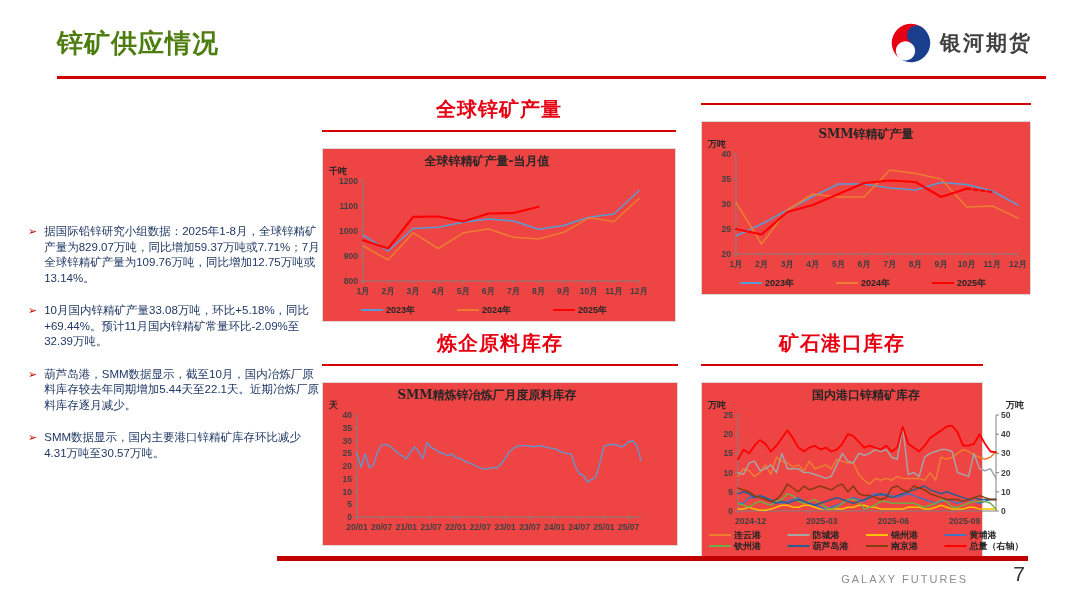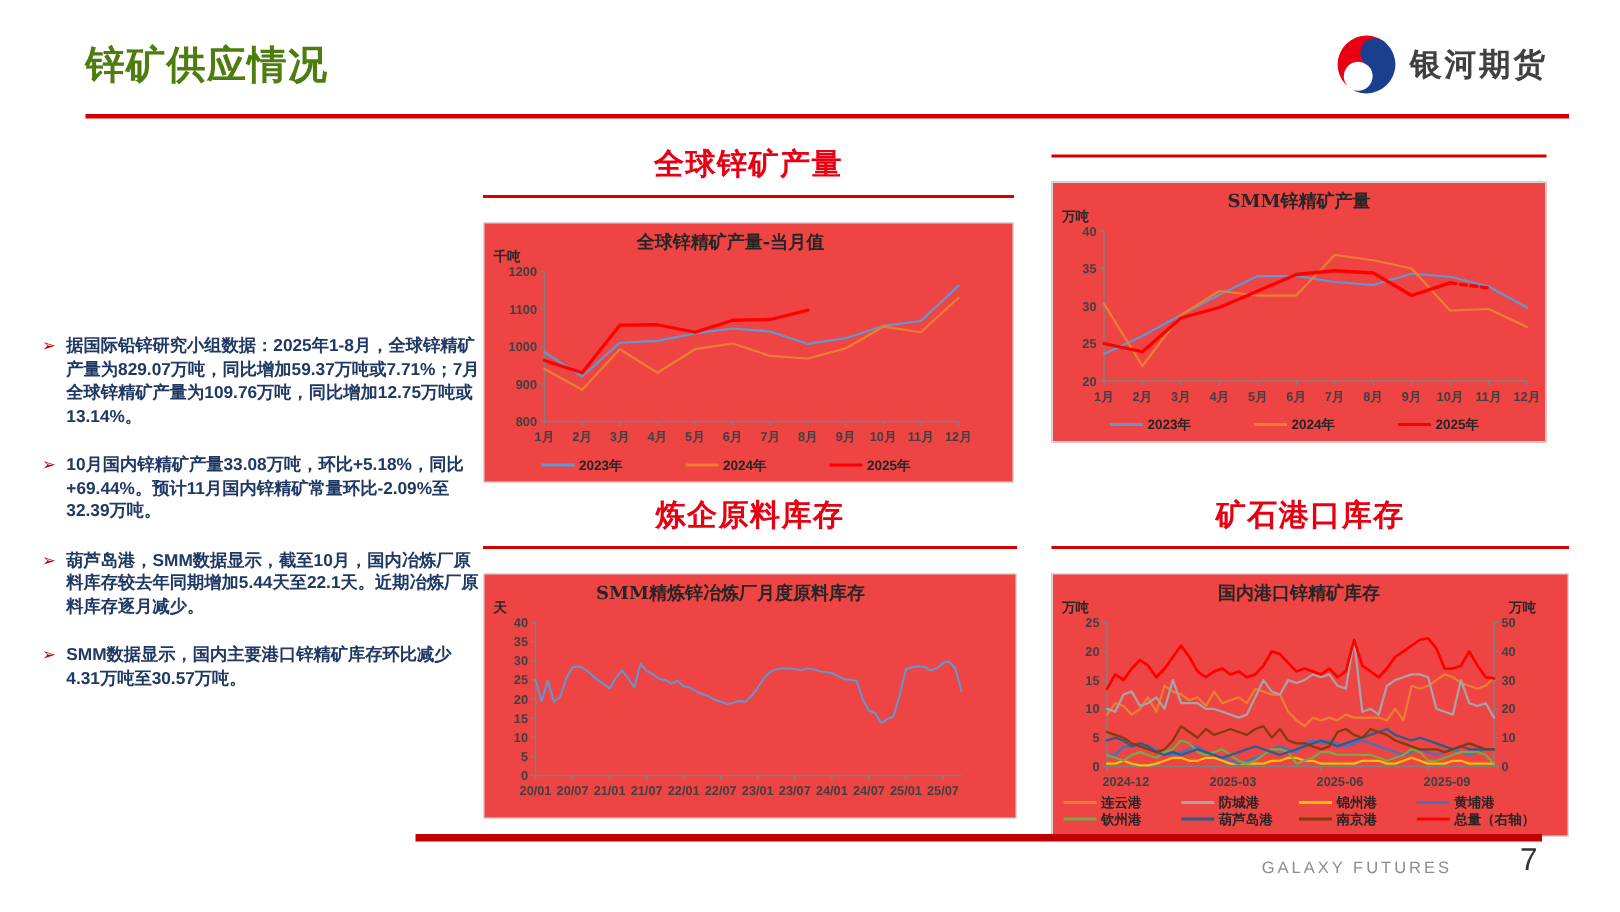--- a/index.html
+++ b/index.html
@@ -6,26 +6,26 @@
   body{width:1080px;height:608px;position:relative;background:#fff;
        font-family:"Liberation Sans",sans-serif;overflow:hidden}
   .slide-title{position:absolute;left:57px;top:26px;font-size:26px;font-weight:bold;
                color:#4d7c0f;letter-spacing:1px}
   .title-rule{position:absolute;left:57px;top:76px;width:989px;height:3px;background:#d40000}
   .logo{position:absolute;right:48px;top:22px;display:flex;align-items:center;gap:8px}
   .logo-text{font-size:21px;font-weight:bold;color:#404040;letter-spacing:2px}
   .bullets{position:absolute;left:28px;top:224px;width:294px;list-style:none;margin:0;padding:0}
   .bullets li{display:flex;gap:7px;margin-bottom:17px}
   .arrow{color:#c00000;font-size:11px;line-height:15px;flex:none}
-  .btext{color:#1f3864;font-weight:bold;font-size:11.5px;line-height:15.5px}
+  .btext{color:#1f3864;font-weight:normal;font-size:11.5px;line-height:15.5px}
   .panel{position:absolute}
   #panel-0{left:322px;top:96px;width:354px}
   #panel-1{left:701px;top:96px;width:330px}
   #panel-2{left:322px;top:330px;width:356px}
-  #panel-3{left:701px;top:330px;width:345px}
+  #panel-3{left:701px;top:330px;width:282px}
   .p-head{font-size:20px;font-weight:bold;color:#e60012;text-align:center;letter-spacing:1px}
   .p-rule{height:2px;background:#d40000;margin-top:7px}
   .chart-box{margin-top:16px;border:1px solid #d9d9d9;background:#ef4444;line-height:0}
   .footer-bar{position:absolute;left:277px;top:556px;width:751px;height:5px;background:#c00000}
   .footer-brand{position:absolute;right:112px;top:573px;font-size:11px;font-weight:normal;
                 letter-spacing:2px;color:#8c8c8c}
   .page-num{position:absolute;right:55px;top:562px;font-size:21px;color:#333}
   
   .ct{font:bold 12px "DejaVu Serif",serif;fill:#262626}
   .cu{font:bold 9px "Liberation Sans",sans-serif;fill:#262626}

